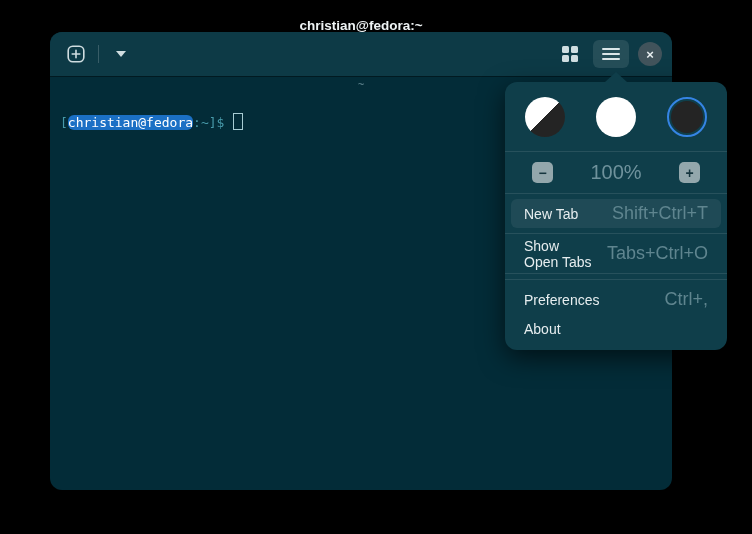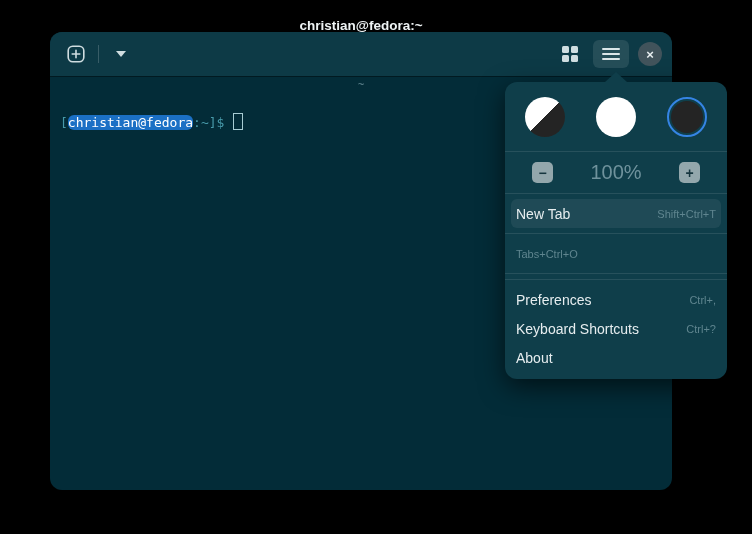--- a/index.html
+++ b/index.html
@@ -49,24 +49,24 @@
   .theme.system{background:linear-gradient(135deg,#ffffff 50%,#242424 50%);}
   .theme.light{background:#ffffff;}
   .theme.dark{background:#242424;background-clip:content-box;padding:2px;border:2px solid #3584e4;}
   .psep{height:1px;background:rgba(255,255,255,.1);margin:0 0;}
   .zoom-row{display:flex;align-items:center;justify-content:space-between;padding:9px 27px;}
   .zoom-btn{width:21px;height:21px;border-radius:5px;background:#93a7ac;color:#16363f;
     display:flex;align-items:center;justify-content:center;font-size:14px;font-weight:bold;line-height:1;}
   .zoom-level{color:#6f929c;font-size:20px;}
   .menu-list{padding:5px 0 0;}
   .menu-row{height:29px;margin:0 6px;border-radius:6px;display:flex;align-items:center;
-    justify-content:space-between;padding:0 5px;}
+    justify-content:space-between;padding:0 13px;}
   .menu-row.highlight{background:rgba(255,255,255,.065);}
   .ml{color:#e6edef;font-size:14px;}
-  .ms{color:#5f858f;font-size:11px;}
+  .ms{color:#5f858f;font-size:18px;margin-left:12px;}
   .msep{height:1px;background:rgba(255,255,255,.1);margin:5px 0;}
 </style>
 </head>
 <body>
 
 <div class="stage">
 
   <div class="window">
 
     <div class="titlebar">
@@ -140,36 +140,33 @@
 
     <div class="menu-list">
       <div class="menu-row highlight">
         <span class="ml">New Tab</span>
         <span class="ms">Shift+Ctrl+T</span>
       </div>
 
       <div class="msep"></div>
 
       <div class="menu-row">
+        <span class="ml">Show Open Tabs</span>
         <span class="ms">Tabs+Ctrl+O</span>
       </div>
 
       <div class="msep"></div>
 
 
       <div class="msep"></div>
 
       <div class="menu-row">
         <span class="ml">Preferences</span>
         <span class="ms">Ctrl+,</span>
       </div>
       <div class="menu-row">
-        <span class="ml">Keyboard Shortcuts</span>
-        <span class="ms">Ctrl+?</span>
-      </div>
-      <div class="menu-row">
         <span class="ml">About</span>
         <span class="ms"></span>
       </div>
     </div>
   </div>
 
 </div>
 
 </body></html>

